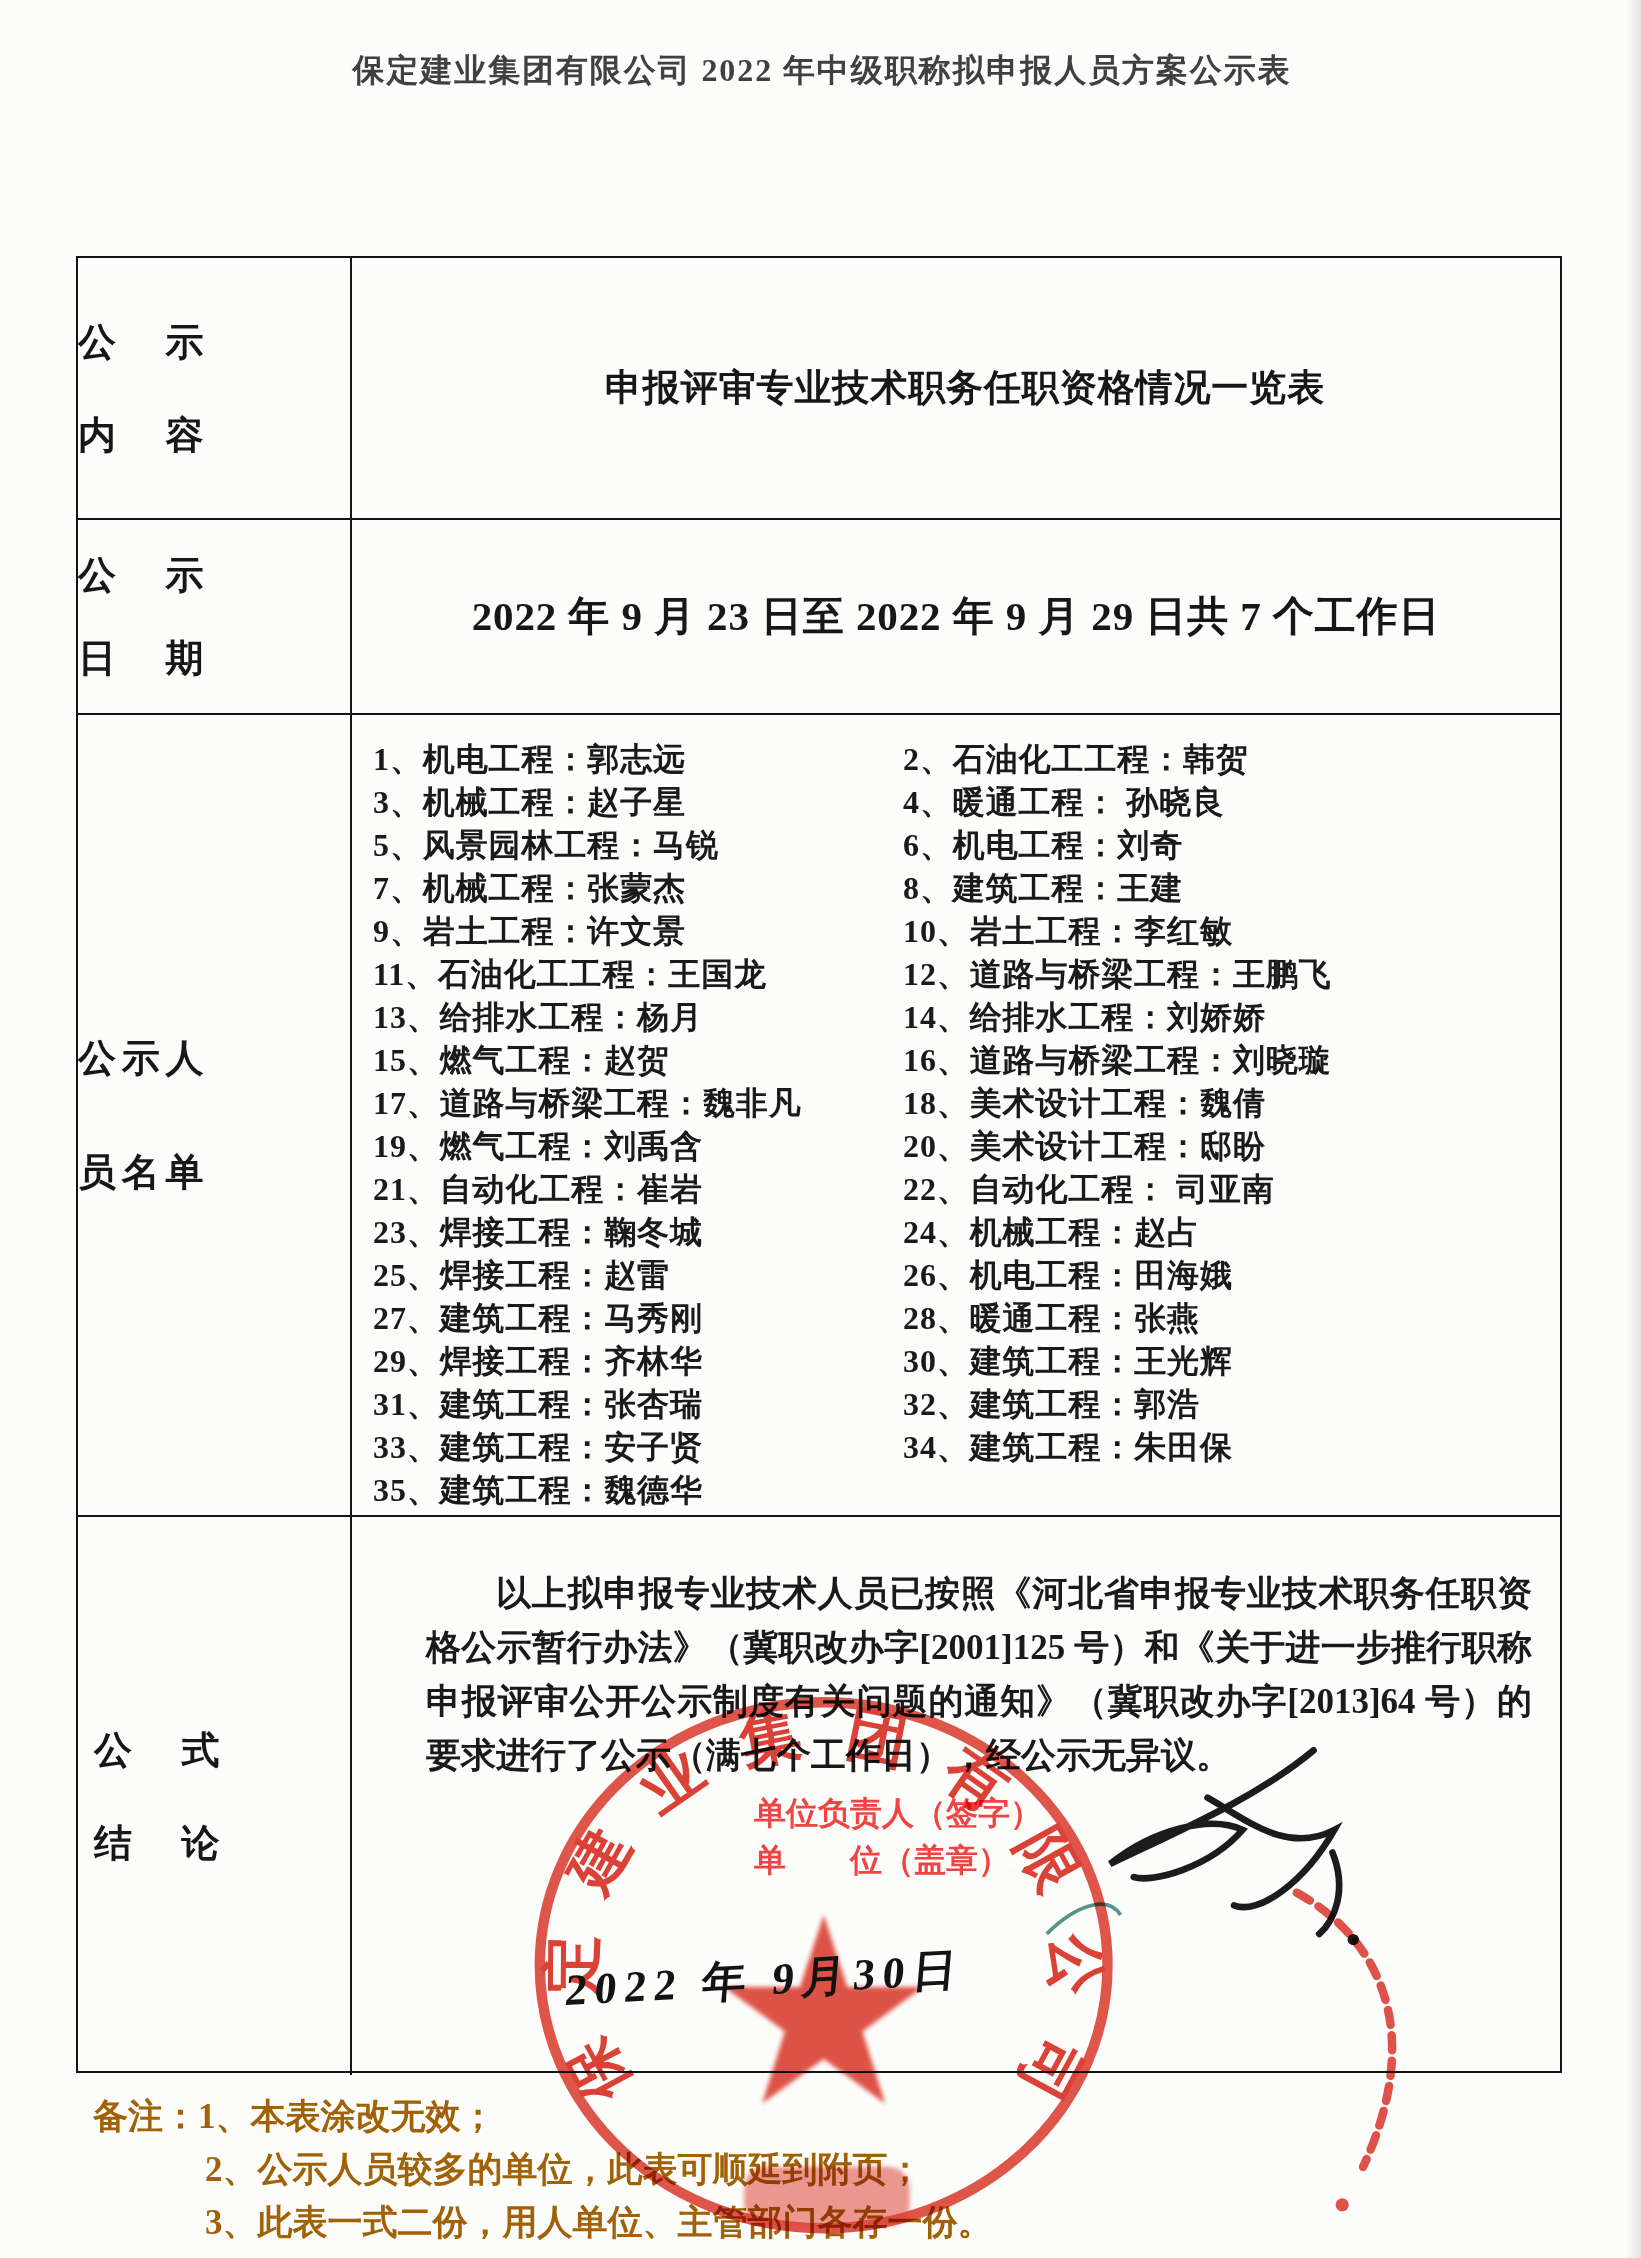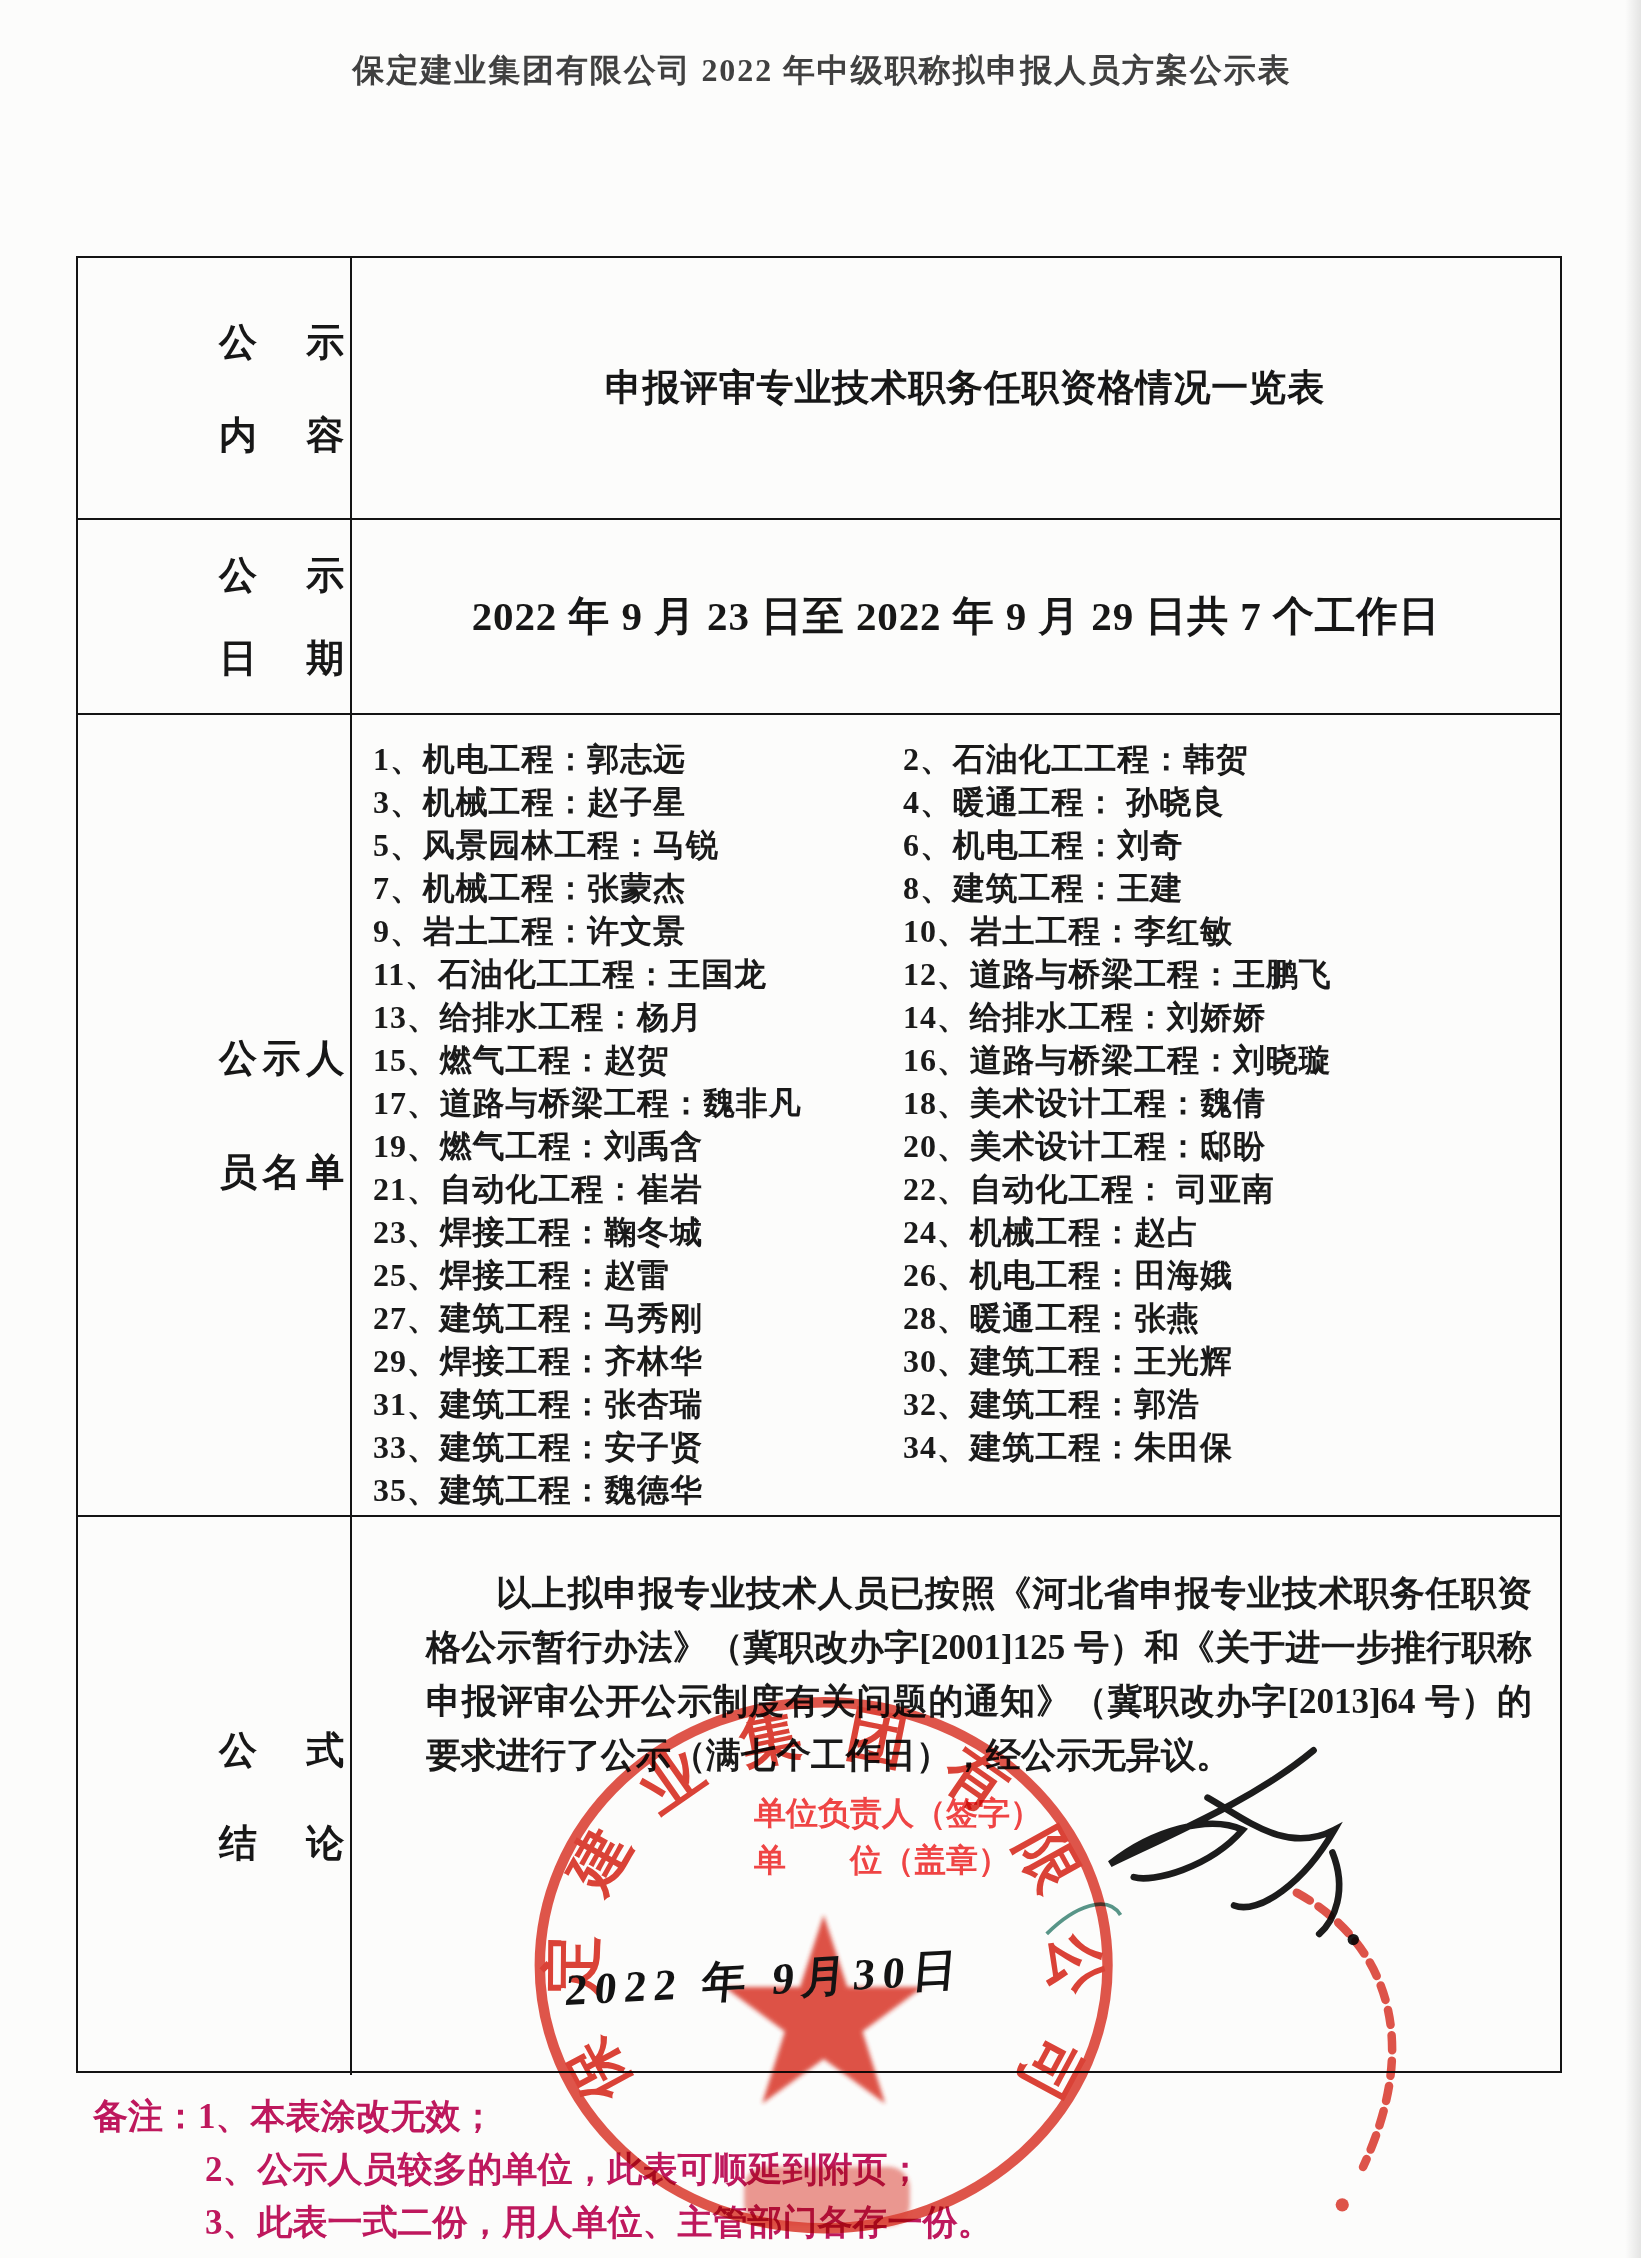--- a/index.html
+++ b/index.html
@@ -26,21 +26,21 @@
     border:2.8px solid #141414;
     display:grid;
     grid-template-columns:274px 1fr;
     grid-template-rows:262px 195px 802px 558px;
     box-sizing:border-box;
     background:transparent;
   }
   .cell{border:0 solid #141414;box-sizing:border-box;position:relative;}
   .cell.head{border-right-width:2.8px;}
   .head{
-    display:flex;flex-direction:column;align-items:flex-end;justify-content:center;
+    display:flex;flex-direction:column;align-items:flex-start;justify-content:center;
     gap:55px;font-size:38px;font-weight:700;letter-spacing:5.7px;color:#171717;
   }
   .head .hl{line-height:1;}
   .content-center{
     display:flex;align-items:center;justify-content:center;
     font-weight:700;color:#171717;
   }
   .row1-content{font-size:37px;letter-spacing:0.9px;padding-left:18px;}
   .row2-content{font-size:41px;letter-spacing:0.9px;}
   
@@ -64,21 +64,21 @@
   }
   .hand-date{
     position:absolute;left:213px;top:431px;width:492px;
     font-size:44px;font-weight:700;color:#131313;
     transform:rotate(-3deg) skewX(-8deg);
     letter-spacing:7.6px;white-space:nowrap;z-index:5;
   }
   
   .remarks{
     position:absolute;left:93px;top:2090px;width:1420px;
-    font-size:35px;font-weight:700;color:#be185d;line-height:53px;
+    font-size:35px;font-weight:700;color:#a16207;line-height:53px;
   }
   .remarks .r-line{white-space:nowrap;}
   .remarks .indent{padding-left:112px;}
   
   .stamp-svg{position:absolute;left:519px;top:1686px;z-index:4;mix-blend-mode:multiply;opacity:.88;}
   .sig-svg{position:absolute;left:1020px;top:1739px;z-index:4;mix-blend-mode:multiply;}
   .arc-svg{position:absolute;left:1259px;top:1883px;z-index:4;mix-blend-mode:multiply;opacity:.8;}
 </style>
 </head>
 <body>

